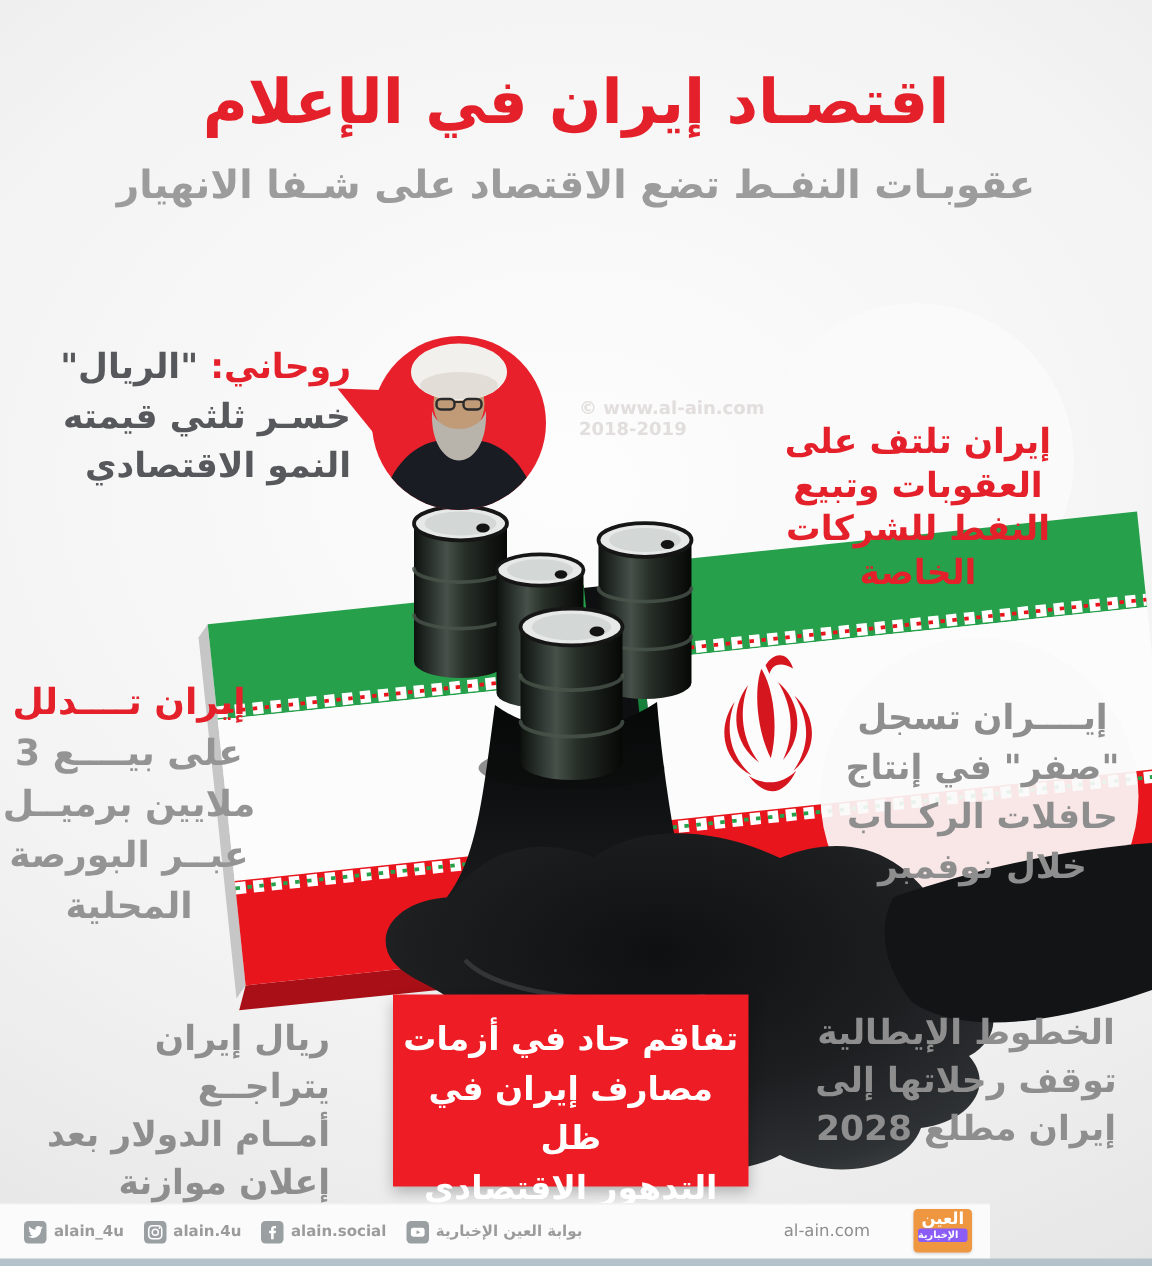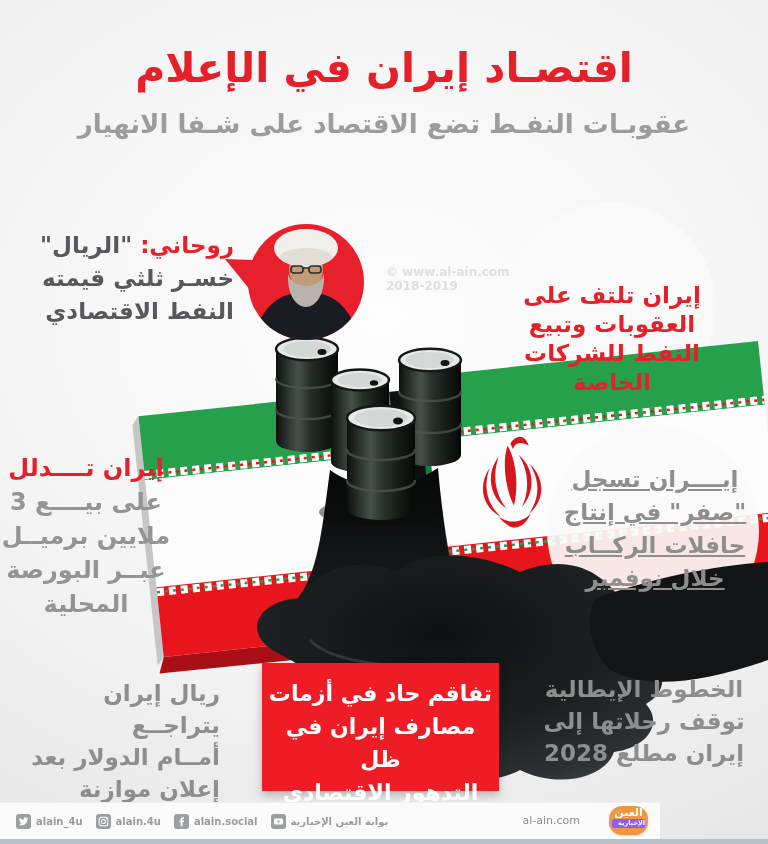--- a/index.html
+++ b/index.html
@@ -10,38 +10,38 @@
   #bubble-art{position:absolute;left:203px;top:212px;z-index:3;}
   .txt{position:absolute;z-index:4;font-weight:bold;}
   #title{left:0;top:44px;width:768px;text-align:center;font-size:41px;color:#e4212a;letter-spacing:-1px;}
   #subtitle{left:0;top:109px;width:768px;text-align:center;font-size:26px;color:#9c9c9c;}
   #watermark{left:386px;top:219px;font-size:12px;line-height:14px;color:#e2dedd;text-align:left;direction:ltr;z-index:2;margin-top:46px;}
   #rouhani-block{left:20px;top:229px;width:214px;text-align:right;font-size:23px;line-height:33px;color:#57585b;}
   #rouhani-block .lead{color:#e4212a;}
   #sanctions-block{left:497px;top:261px;width:230px;text-align:center;font-size:23px;line-height:29px;color:#e4212a;margin-top:20px;}
   #barrels-block{left:0px;top:451px;width:172px;text-align:center;font-size:24px;line-height:34px;color:#949494;}
   #barrels-block .lead{color:#e4212a;}
-  #buses-block{left:550px;top:463px;width:210px;text-align:center;font-size:23px;line-height:33px;color:#8e8e8e;text-decoration:underline;}
+  #buses-block{left:550px;top:463px;width:210px;text-align:center;font-size:23px;line-height:33px;color:#8e8e8e;}
   #rial-block{left:8px;top:677px;width:212px;text-align:right;font-size:23px;line-height:32px;color:#8e8e8e;}
   #banks-box{left:262px;top:663px;width:237px;height:114px;padding-top:14px;text-align:center;
     font-size:22px;line-height:33px;color:#ffffff;background:#ee1c24;box-shadow:0 4px 9px rgba(0,0,0,.25);}
   #flights-block{left:538px;top:673px;width:212px;text-align:center;font-size:23px;line-height:32px;color:#8e8e8e;}
   
   #footer{position:absolute;left:0;top:802px;width:660px;height:37px;background:#fbfbfb;z-index:5;border-top:1px solid #f0f0f0;}
   #footer-strip{position:absolute;left:0;top:839px;width:768px;height:5px;background:#b4c3cb;z-index:5;}
   #social-row{position:absolute;left:16px;top:0;height:37px;display:flex;align-items:center;gap:13px;}
   .social-item{display:flex;align-items:center;gap:5px;}
   .social-icon{width:15px;height:15px;background:#9aa0a2;border-radius:3px;display:flex;align-items:center;justify-content:center;}
   .social-handle{font-size:10px;color:#9b9b9b;font-weight:bold;}
   #site-url{position:absolute;right:80px;top:11px;font-size:11px;color:#8e8e8e;}
-  #brand-logo{position:absolute;right:12px;top:3px;width:39px;height:29px;background:#ef9640;border-radius:13px;
+  #brand-logo{position:absolute;right:12px;top:3px;width:39px;height:29px;background:#ef9640;border-radius:3px;
     display:flex;flex-direction:column;align-items:center;justify-content:flex-start;box-shadow:0 1px 2px rgba(0,0,0,.15);}
   #brand-logo .nm{font-size:11px;line-height:13px;color:#fff;font-weight:bold;}
   #brand-logo .tg{margin-top:0px;width:33px;height:9px;background:#8b5cf6;border-radius:2px;color:#fff;
-    font-size:6.5px;line-height:9px;text-align:right;font-weight:bold;}
+    font-size:6.5px;line-height:9px;text-align:left;font-weight:bold;}
 </style>
 </head>
 <body>
 
 <div class="stage">
 
   <svg id="main-art" width="768" height="844" viewBox="0 0 768 844">
     <defs>
       <linearGradient id="barrelG" x1="0" y1="0" x2="1" y2="0">
         <stop offset="0" stop-color="#0d110e"></stop>
@@ -178,21 +178,21 @@
     <div>© www.al-ain.com</div>
     <div>2018-2019</div>
   </div>
 
   <div class="txt" id="rouhani-block" dir="rtl">
     <div>
       <span class="lead">روحاني:</span>
       <span>"الريال"</span>
     </div>
     <div>خسـر ثلثي قيمته</div>
-    <div>النفط الاقتصادي</div>
+    <div>النمو الاقتصادي</div>
   </div>
 
   <div class="txt" id="sanctions-block" dir="rtl">
     <div>إيران تلتف على</div>
     <div>العقوبات وتبيع</div>
     <div>النفط للشركات</div>
     <div>الخاصة</div>
   </div>
 
   <div class="txt" id="barrels-block" dir="rtl">

